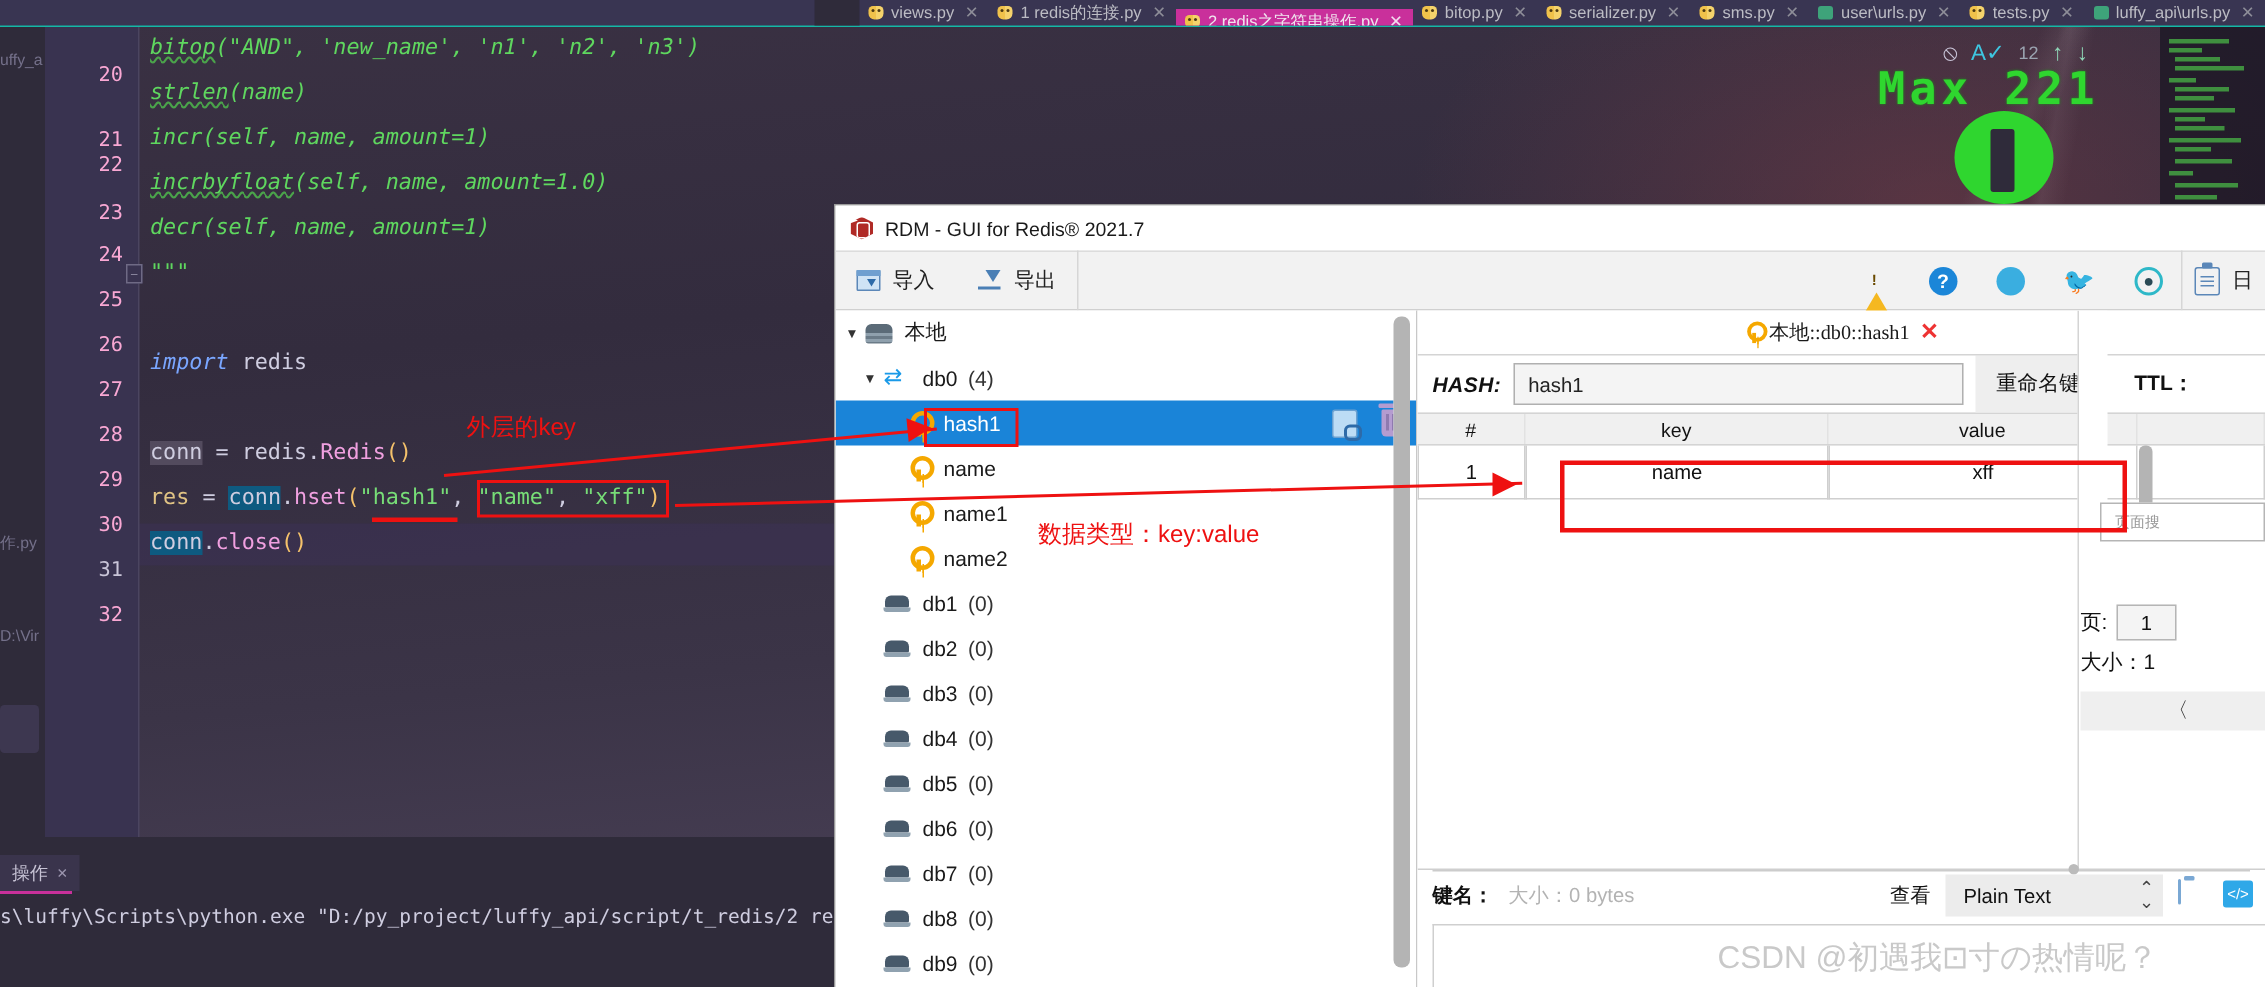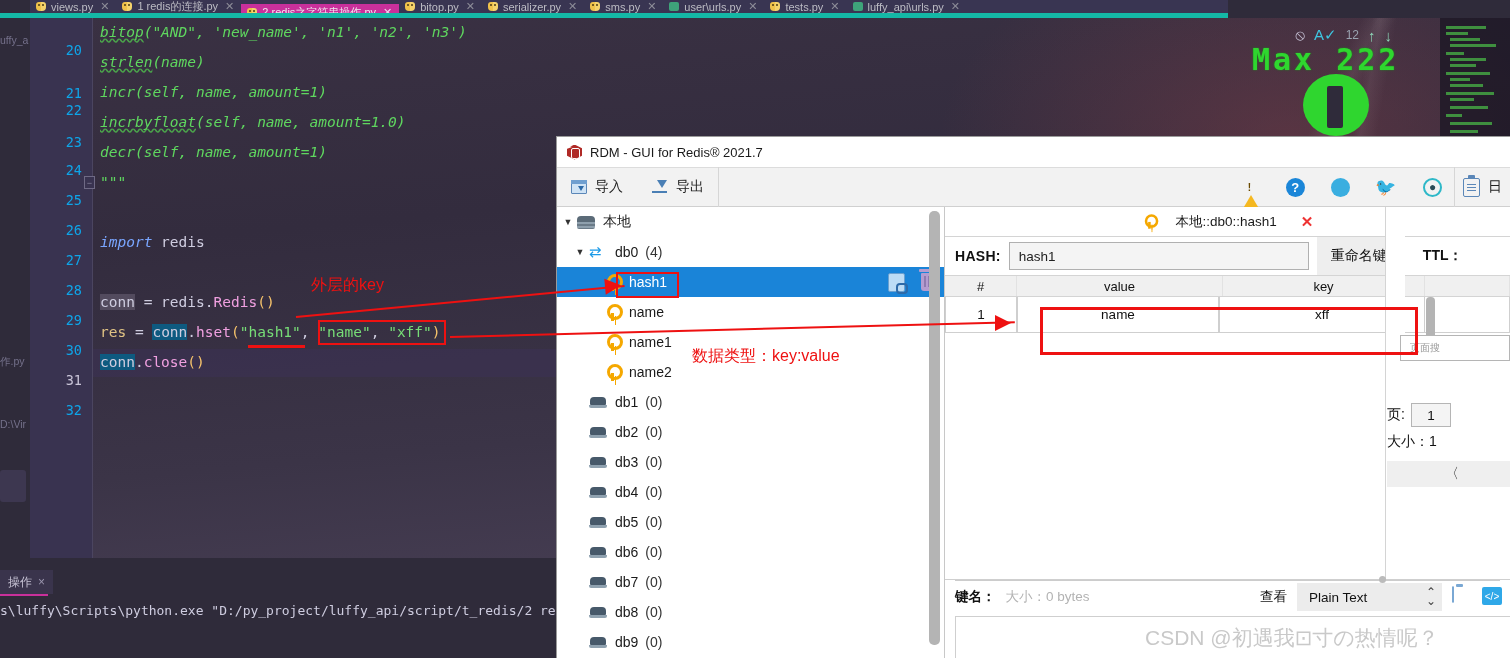--- a/index.html
+++ b/index.html
@@ -25,24 +25,25 @@
   }
   #ide-bg-streaks {
     position:absolute; left:1190px; top:18px; width:320px; height:540px;
     background:
       linear-gradient(100deg, rgba(255,255,255,0) 44%, rgba(190,170,180,.10) 46%, rgba(255,255,255,0) 50%),
       linear-gradient(115deg, rgba(255,255,255,0) 30%, rgba(200,180,185,.10) 33%, rgba(255,255,255,0) 36%);
   }
 
   
   #tabbar {
-    position:absolute; left:0; top:0; width:1228px; height:18px;
+    position:absolute; left:0; top:0; width:1510px; height:18px;
     background:#3c3f41; background:#393552;
     display:flex; align-items:center; overflow:hidden;
-    border-bottom:5px solid #14b8a6;
+    border-bottom:1px solid #14b8a6;
+    justify-content:flex-end;
   }
   #tabbar-left-stub{
     width:30px; height:18px; background:#2f2b3a; flex:none;
   }
   .tab {
     height:18px; display:flex; align-items:center; gap:4px;
     padding:0 7px 0 6px; flex:none;
     font-size:11px; color:#bcbcc4; white-space:nowrap;
   }
   .tab.active { background:#cc3399; background:#c9309b; color:#f0e6ef;margin-top:12px; }
@@ -74,21 +75,21 @@
     background:#2f2b3a;
     color:#6a6477; font-size:10px;
   }
   .striptext{ position:absolute; white-space:nowrap; color:#74708a; font-size:10.5px;}
   #gutter {
     position:absolute; left:30px; top:18px; width:62px; height:540px;
     background:#393350;
   }
   .lineno {
     position:absolute; right:10px; font-family:"DejaVu Sans Mono", monospace;
-    font-size:13.5px; color:#0ea5e9;
+    font-size:13.5px; color:#f9a8d4;
   }
   .lineno.cur { color:#c9c5d8; }
   #curline-hl{
     position:absolute; left:30px; width:1480px; height:28px;
     background:rgba(60,50,85,.55);
   }
   #gutter-rule{
     position:absolute; left:92px; top:18px; width:1px; height:540px;
     background:#4b4560;
   }
@@ -344,28 +345,28 @@
     background:#b4b4b4; border-radius:5px;
   }
 
   
   #detail { flex:1; position:relative; background:#fff; overflow:hidden; }
   #key-tabbar {
     height:30px; display:flex; align-items:center; justify-content:center;
     border-bottom:1px solid #d4d4d4; position:relative;
   }
   #key-tab {
-    display:flex; align-items:center; gap:20px; font-size:13.5px; color:#1a1a1a;
+    display:flex; align-items:center; gap:3px; font-size:13.5px; color:#1a1a1a;font-family:Liberation Serif, serif;
   }
   #key-tab .ic-key { transform:scale(.85); }
   .tab-close{ color:#e33; font-size:15px; margin-left:4px; font-weight:bold; }
   #keyrow {
     height:38px; display:flex; align-items:center; padding:0 0 0 10px; gap:8px;
   }
-  #hash-label { font-size:14px; font-weight:bold; color:#111; letter-spacing:.3px; }
+  #hash-label { font-size:14px; font-weight:bold; color:#111; letter-spacing:.3px;font-style:italic; }
   #key-input {
     flex:none; width:300px; height:28px; border:1px solid #b0b0b0; background:#f4f4f4;
     display:flex; align-items:center; padding-left:9px; font-size:13.5px; color:#222;
   }
   .btn-grey {
     height:38px; display:flex; align-items:center; justify-content:center;
     padding:0 14px; background:#eeeeee; font-size:14px; color:#111; white-space:nowrap;
   }
   #ttl-label { font-size:14px; font-weight:bold; color:#111; padding-left:14px; }
 
@@ -560,21 +561,21 @@
   <div class="code" style="top:354px;"><span class="c-plain hl-box-b">conn</span><span class="c-plain">.</span><span class="c-func">close</span><span class="c-paren">()</span></div>
 
   <div id="inspect-bar">
     <span style="color:#c9c5d8;font-size:15px;">⦸</span>
     <span style="color:#3ec6e0;font-size:15px;">A✓</span>
     <span style="color:#9aa3b0;">12</span>
     <span style="color:#8fd8b8;font-size:15px;">↑</span>
     <span style="color:#8fd8b8;font-size:15px;">↓</span>
   </div>
 
-  <div id="maxbadge">Max 222</div>
+  <div id="maxbadge">Max 221</div>
   <div id="maxdot"></div>
 
   <div id="minimap">
     <div class="mm" style="left:6px;top:8px;width:40px;"></div>
     <div class="mm" style="left:6px;top:14px;width:22px;"></div>
     <div class="mm" style="left:10px;top:20px;width:30px;"></div>
     <div class="mm" style="left:10px;top:26px;width:46px;"></div>
     <div class="mm" style="left:6px;top:34px;width:18px;"></div>
     <div class="mm" style="left:10px;top:40px;width:36px;"></div>
     <div class="mm" style="left:10px;top:46px;width:26px;"></div>
@@ -789,22 +790,22 @@
 
       <div id="keyrow">
         <span id="hash-label">HASH:</span>
         <span id="key-input">hash1</span>
         <span class="btn-grey">重命名键</span>
         <span id="ttl-label">TTL：</span>
       </div>
 
       <div id="table-head">
         <div class="th th-num">#</div>
+        <div class="th th-key">key</div>
         <div class="th th-val">value</div>
-        <div class="th th-key">key</div>
         <div class="th th-rest"></div>
       </div>
 
       <div id="table-body">
         <div class="trow">
           <div class="td td-num">1</div>
           <div class="td td-key">name</div>
           <div class="td td-val">xff</div>
           <div class="td td-rest"></div>
         </div>

